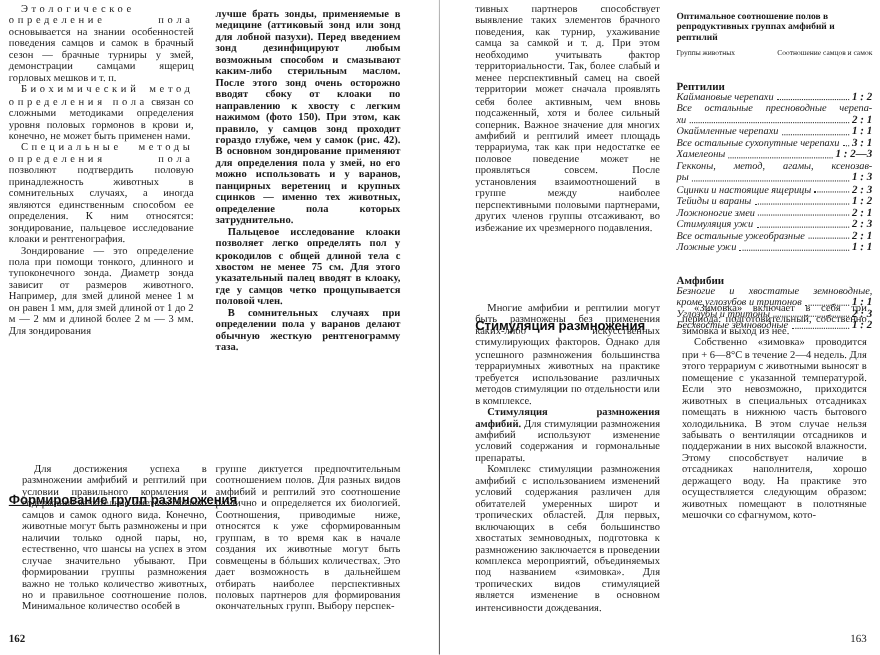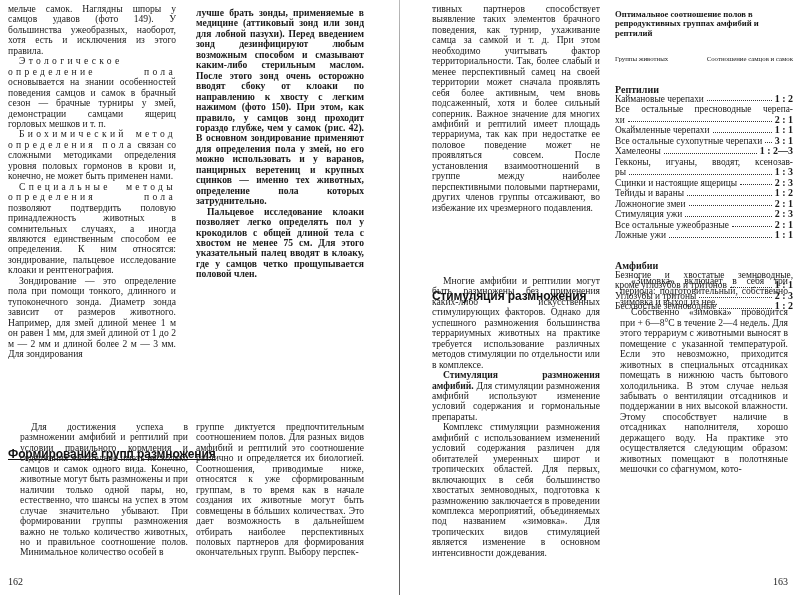--- a/index.html
+++ b/index.html
@@ -12,53 +12,53 @@
           background:linear-gradient(#bbb,#555 40%,#333 70%,#666);}
   .col{position:absolute;font-size:9.6px;line-height:10.45px;text-align:justify;}
   .col p{margin:0;text-indent:11px;}
   .col p.noind{text-indent:0;}
   .spaced{letter-spacing:3.3px;}
   .bold{font-weight:bold;}
   .heading{position:absolute;font-family:"Liberation Sans","DejaVu Sans",sans-serif;
            font-weight:bold;font-size:12px;letter-spacing:-0.1px;white-space:nowrap;color:#111;margin-top:39px;}
   .pnum{position:absolute;font-size:10px;}
   .table{position:absolute;left:215px;top:10px;width:178px;font-size:9.4px;line-height:10.5px;}
-  .table .ttl{font-weight:bold;font-size:8.6px;line-height:9.4px;margin:0 0 16px 0;}
+  .table .ttl{font-weight:bold;font-size:8.6px;line-height:9.4px;margin:0 0 6px 0;}
   .table .hdr{display:flex;justify-content:space-between;font-size:6.8px;margin-bottom:0;}
   .table .sec{text-align:left;font-weight:bold;font-size:10px;line-height:9px;margin-top:20px;}
-  .row{display:flex;align-items:flex-end;}
+  .row{display:flex;align-items:flex-end;font-style:italic;}
   .row .lbl{white-space:nowrap;}
   .row .dots{flex:1;border-bottom:1px dotted #333;margin:0 3px 3px 3px;}
   .row .val{font-weight:bold;font-size:10px;white-space:nowrap;}
   .row.wrap{display:block;}
   .row.wrap .line2{display:flex;align-items:flex-end;text-align:right;}
 </style>
 </head>
 <body>
 
 <div class="page page-left">
   <div class="col" id="L1" style="left:8px;top:4px;width:168px;">
-      <p class="noind">мельче самок. Наглядны шпоры у самцов удавов (фото 149). У большинства ужеобразных, наоборот, хотя есть и исключения из этого правила.</p>
       <p><span class="spaced">Этологическое определение пола</span><span> основывается на знании особенностей поведения самцов и самок в брачный сезон — брачные турниры у змей, демонстрации самцами ящериц горловых мешков и т. п.</span></p>
       <p><span class="spaced">Биохимический метод определения пола</span><span> связан со сложными методиками определения уровня половых гормонов в крови и, конечно, не может быть применен нами.</span></p>
       <p><span class="spaced">Специальные методы определения пола</span><span> позволяют подтвердить половую принадлежность животных в сомнительных случаях, а иногда являются единственным способом ее определения. К ним относятся: зондирование, пальцевое исследование клоаки и рентгенография.</span></p>
       <p>Зондирование — это определение пола при помощи тонкого, длинного и тупоконечного зонда. Диаметр зонда зависит от размеров животного. Например, для змей длиной менее 1 м он равен 1 мм, для змей длиной от 1 до 2 м — 2 мм и длиной более 2 м — 3 мм. Для зондирования</p>
     </div>
   <div class="col" id="L2" style="left:196px;top:8px;width:168px;font-weight:bold;">
       <p class="noind">лучше брать зонды, применяемые в медицине (аттиковый зонд или зонд для лобной пазухи). Перед введением зонд дезинфицируют любым возможным способом и смазывают каким-либо стерильным маслом. После этого зонд очень осторожно вводят сбоку от клоаки по направлению к хвосту с легким нажимом (фото 150). При этом, как правило, у самцов зонд проходит гораздо глубже, чем у самок (рис. 42). В основном зондирование применяют для определения пола у змей, но его можно использовать и у варанов, панцирных веретениц и крупных сцинков — именно тех животных, определение пола которых затруднительно.</p>
       <p>Пальцевое исследование клоаки позволяет легко определять пол у крокодилов с общей длиной тела с хвостом не менее 75 см. Для этого указательный палец вводят в клоаку, где у самцов четко прощупывается половой член.</p>
+      <p>В сомнительных случаях при определении пола у варанов делают обычную жесткую рентгенограмму таза.</p>
     </div>
   <div class="heading" style="left:8px;top:408px;text-decoration:underline;">Формирование групп размножения</div>
   <div class="col" id="L3" style="left:20px;top:422px;width:168px;">
       <p>Для достижения успеха в размножении амфибий и рептилий при условии правильного кормления и содержания желательно иметь несколько самцов и самок одного вида. Конечно, животные могут быть размножены и при наличии только одной пары, но, естественно, что шансы на успех в этом случае значительно убывают. При формировании группы размножения важно не только количество животных, но и правильное соотношение полов. Минимальное количество особей в</p>
     </div>
   <div class="col" id="L4" style="left:196px;top:422px;width:168px;">
       <p class="noind">группе диктуется предпочтительным соотношением полов. Для разных видов амфибий и рептилий это соотношение различно и определяется их биологией. Соотношения, приводимые ниже, относятся к уже сформированным группам, в то время как в начале создания их животные могут быть совмещены в бóльших количествах. Это дает возможность в дальнейшем отбирать наиболее перспективных половых партнеров для формирования окончательных групп. Выбору перспек-</p>
     </div>
-  <div class="pnum" style="left:8px;top:576px;">162</div>
+  <div class="pnum" style="left:8px;top:576px;font-weight:bold;">162</div>
 </div>
 
 <div class="gutter"></div>
 
 <div class="page page-right">
   <div class="col" id="R1" style="left:32px;top:4px;width:168px;">
       <p class="noind">тивных партнеров способствует выявление таких элементов брачного поведения, как турнир, ухаживание самца за самкой и т. д. При этом необходимо учитывать фактор территориальности. Так, более слабый и менее перспективный самец на своей территории может сначала проявлять себя более активным, чем вновь подсаженный, хотя и более сильный соперник. Важное значение для многих амфибий и рептилий имеет площадь террариума, так как при недостатке ее половое поведение может не проявляться совсем. После установления взаимоотношений в группе между наиболее перспективными половыми партнерами, других членов группы отсаживают, во избежание их чрезмерного подавления.</p>
     </div>
   <div class="table" id="RT">
       <div class="ttl">Оптимальное соотношение полов в репродуктивных группах амфибий и рептилий</div>
@@ -89,21 +89,21 @@
         <span class="lbl">Все остальные сухопутные черепахи</span>
         <span class="dots"></span>
         <span class="val">3 : 1</span>
       </div>
       <div class="row">
         <span class="lbl">Хамелеоны</span>
         <span class="dots"></span>
         <span class="val">1 : 2—3</span>
       </div>
       <div class="row wrap">
-        <div style="text-align: justify; text-align-last: justify;">Гекконы, игуаны, вводят, ксенозав-</div>
+        <div style="text-align: justify; text-align-last: justify;">Гекконы, метод, агамы, ксенозав-</div>
         <div class="line2">
           <span class="lbl">ры</span>
           <span class="dots"></span>
           <span class="val">1 : 3</span>
         </div>
       </div>
       <div class="row">
         <span class="lbl">Сцинки и настоящие ящерицы</span>
         <span class="dots"></span>
         <span class="val">2 : 3</span>

